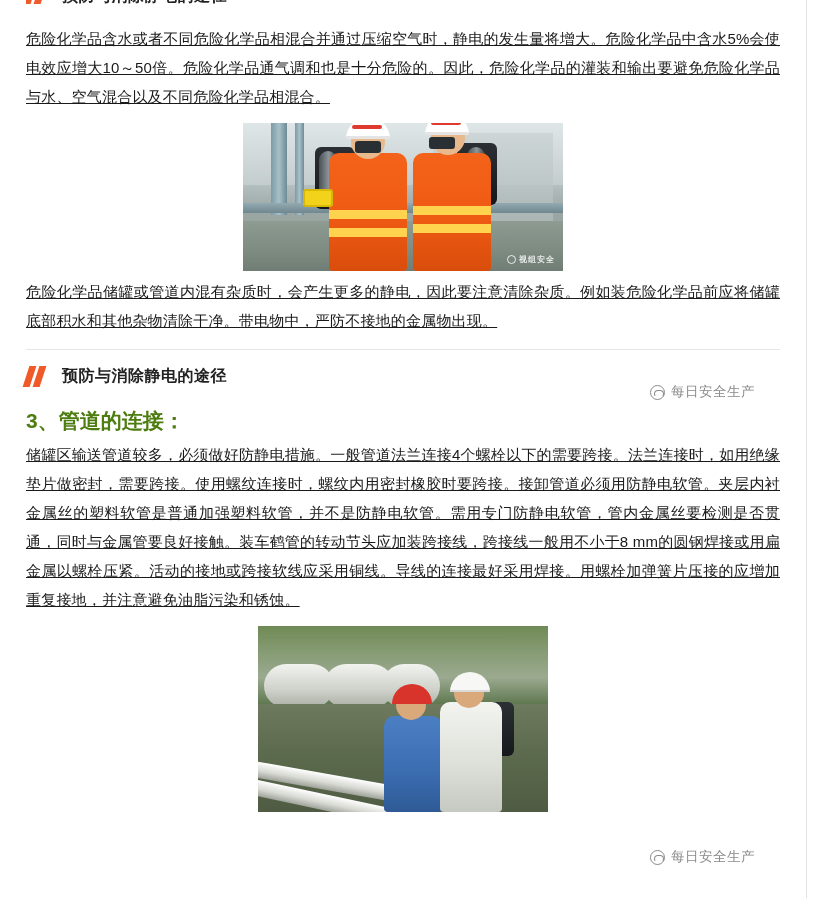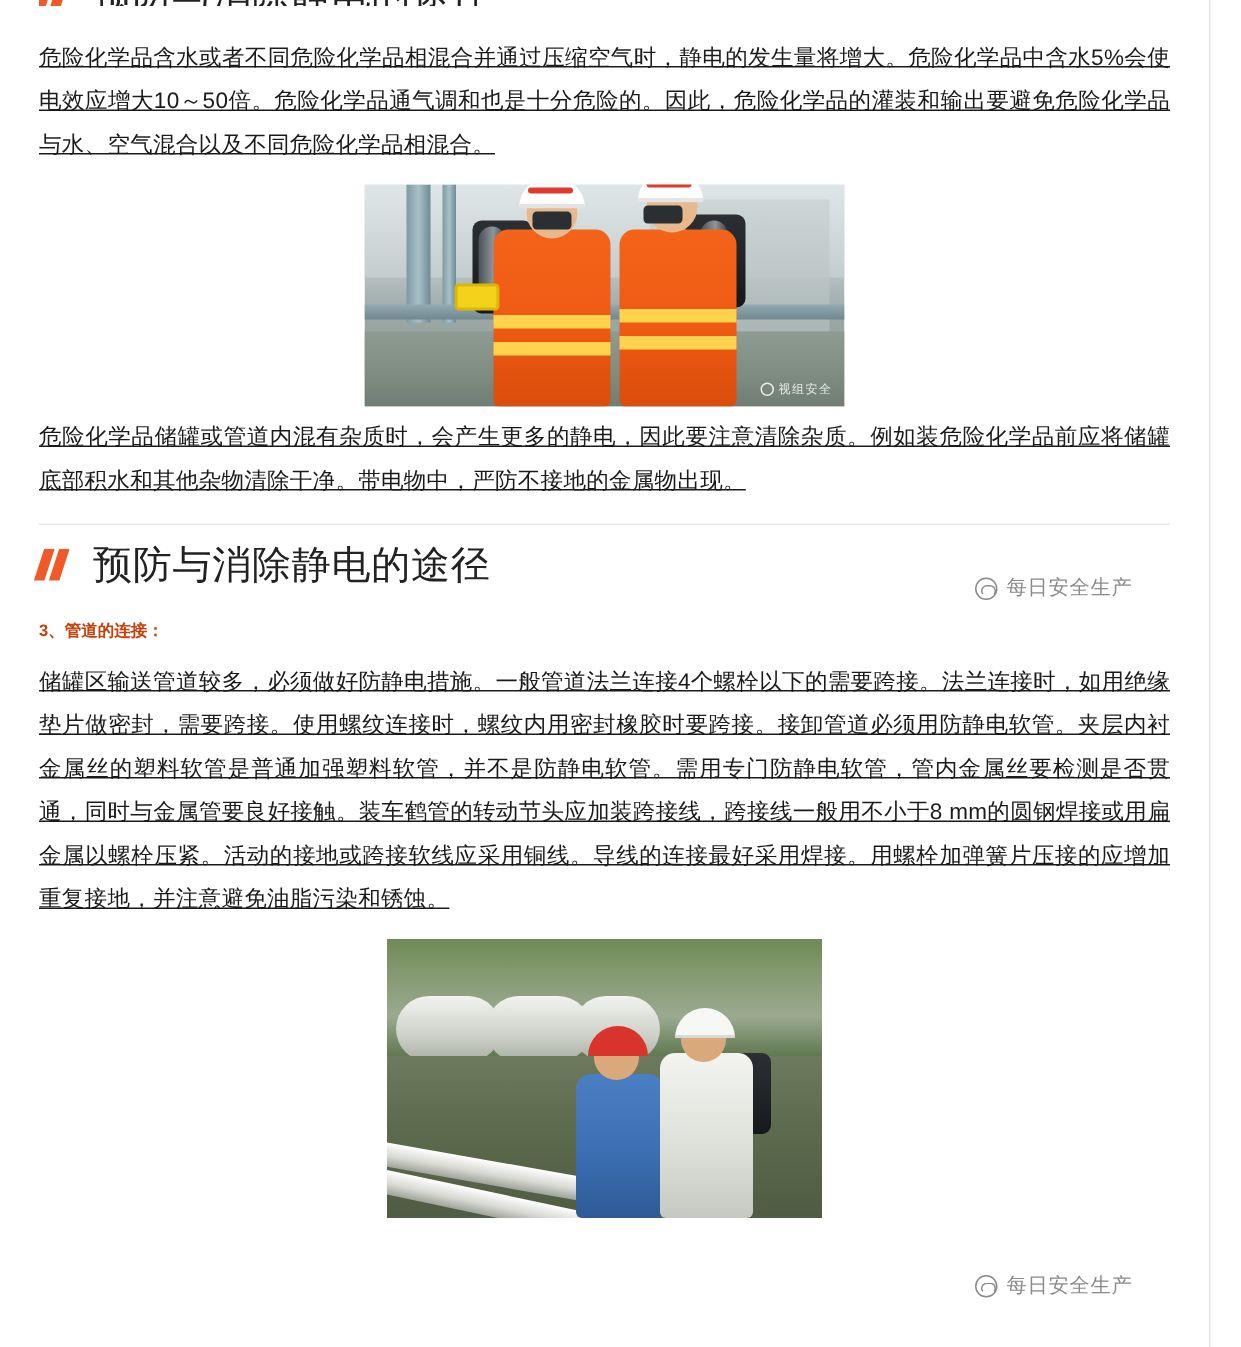--- a/index.html
+++ b/index.html
@@ -56,22 +56,22 @@
     top: 0;
     width: 7px;
     height: 21px;
     background: #f05a28;
     transform: skewX(-18deg);
     display: block;
   }
   .head-bars i:nth-child(1) { left: 0px; }
   .head-bars i:nth-child(2) { left: 10px; }
   .head-title {
-    font-size: 26px;
-    font-weight: normal;
+    font-size: 16px;
+    font-weight: bold;
     color: #222222;
     letter-spacing: 0.5px;
     line-height: 24px;
   }
   
   .clipped-head {
     position: absolute;
     top: -12px;
     left: 26px;
     display: flex;
@@ -87,23 +87,23 @@
 
   
   .sub-head {
     color: #e96a18;
     font-weight: bold;
     font-size: 15.5px;
     margin: 18px 0 8px 0;
     line-height: 22px;
   }
   .sub-head-blue {
-    color: #c2410c;
+    color: #4d7c0f;
     font-weight: bold;
-    font-size: 11px;
+    font-size: 21px;
     margin: 18px 0 8px 0;
     line-height: 22px;
   }
 
   
   .para {
     font-size: 15px;
     line-height: 29px;
     color: #1a1a1a;
     text-align: justify;
@@ -116,21 +116,21 @@
   .photo-wrap {
     display: flex;
     justify-content: center;
     margin: 12px 0 6px 0;
   }
   .photo {
     position: relative;
     overflow: hidden;
     border: 0;
   }
-  .photo-1 { width: 320px; height: 148px; }
+  .photo-1 { width: 320px; height: 148px; font-weight: bold; }
   .photo-2 { width: 290px; height: 186px; }
 
   
   .p1-bg {
     position: absolute; inset: 0;
     background:
       linear-gradient(180deg, #cfd7d9 0%, #b9c4c6 38%, #9aa7a4 60%, #8d9b93 100%);
   }
   .p1-sky {
     position: absolute; left: 0; top: 0; width: 100%; height: 42%;

